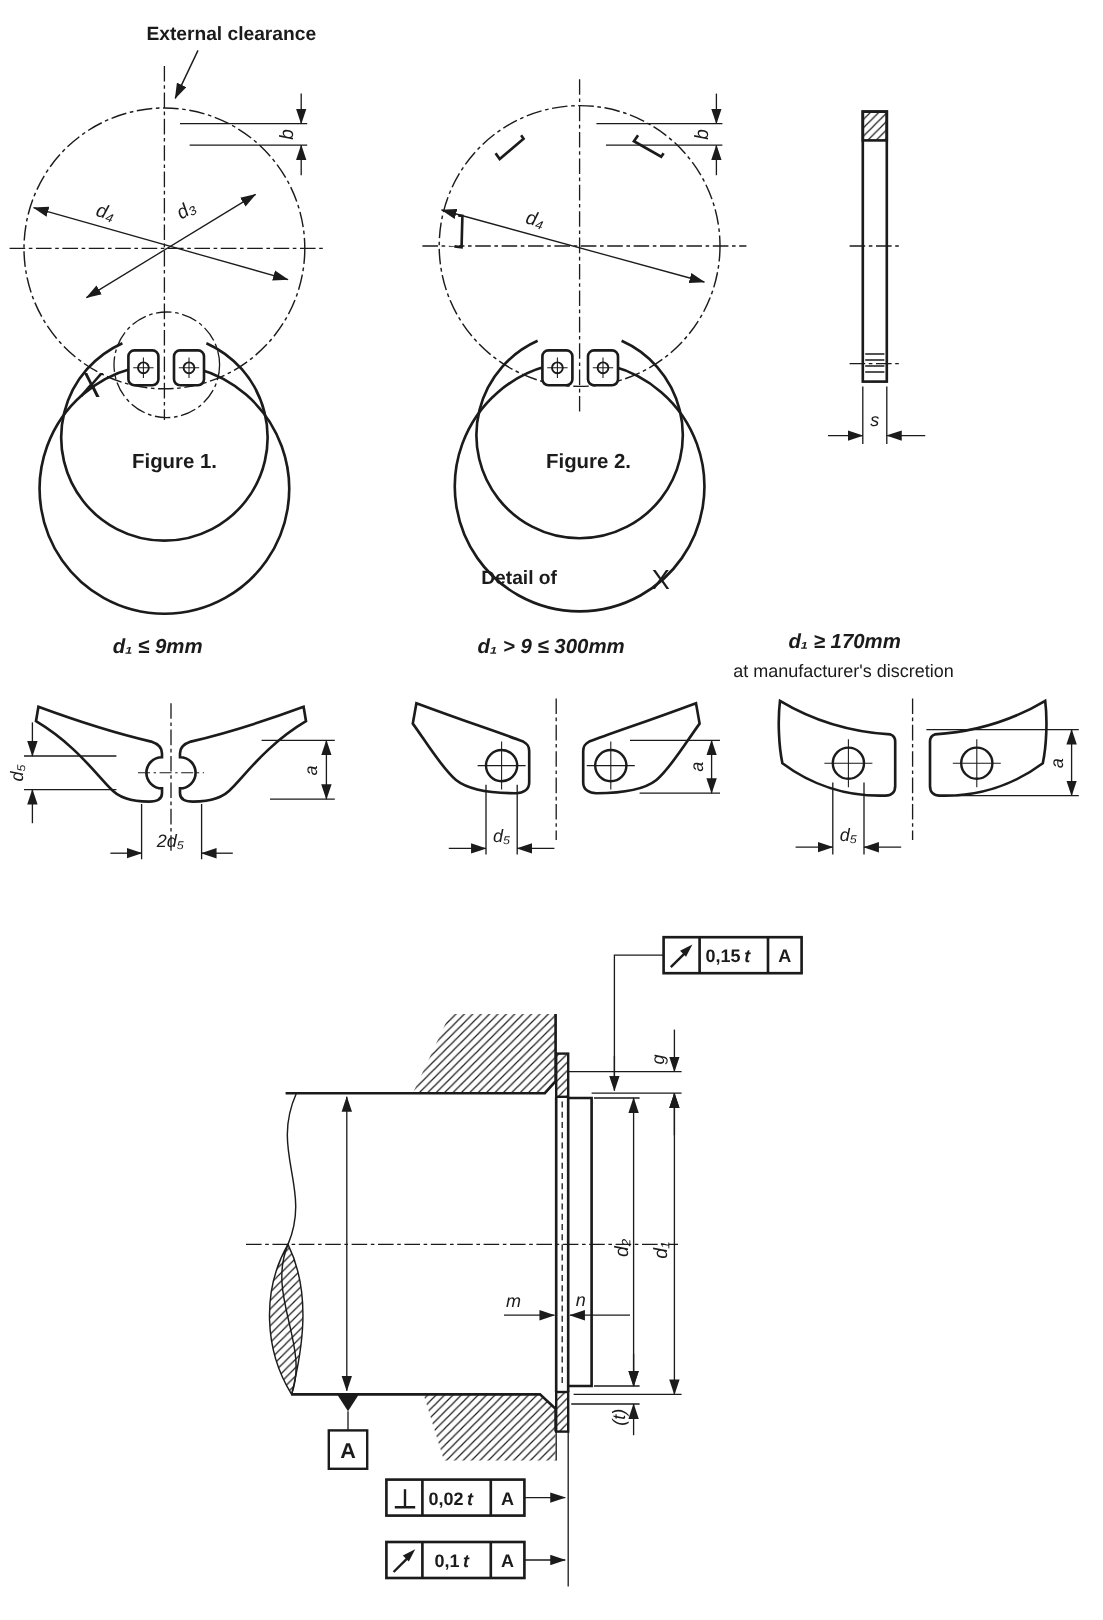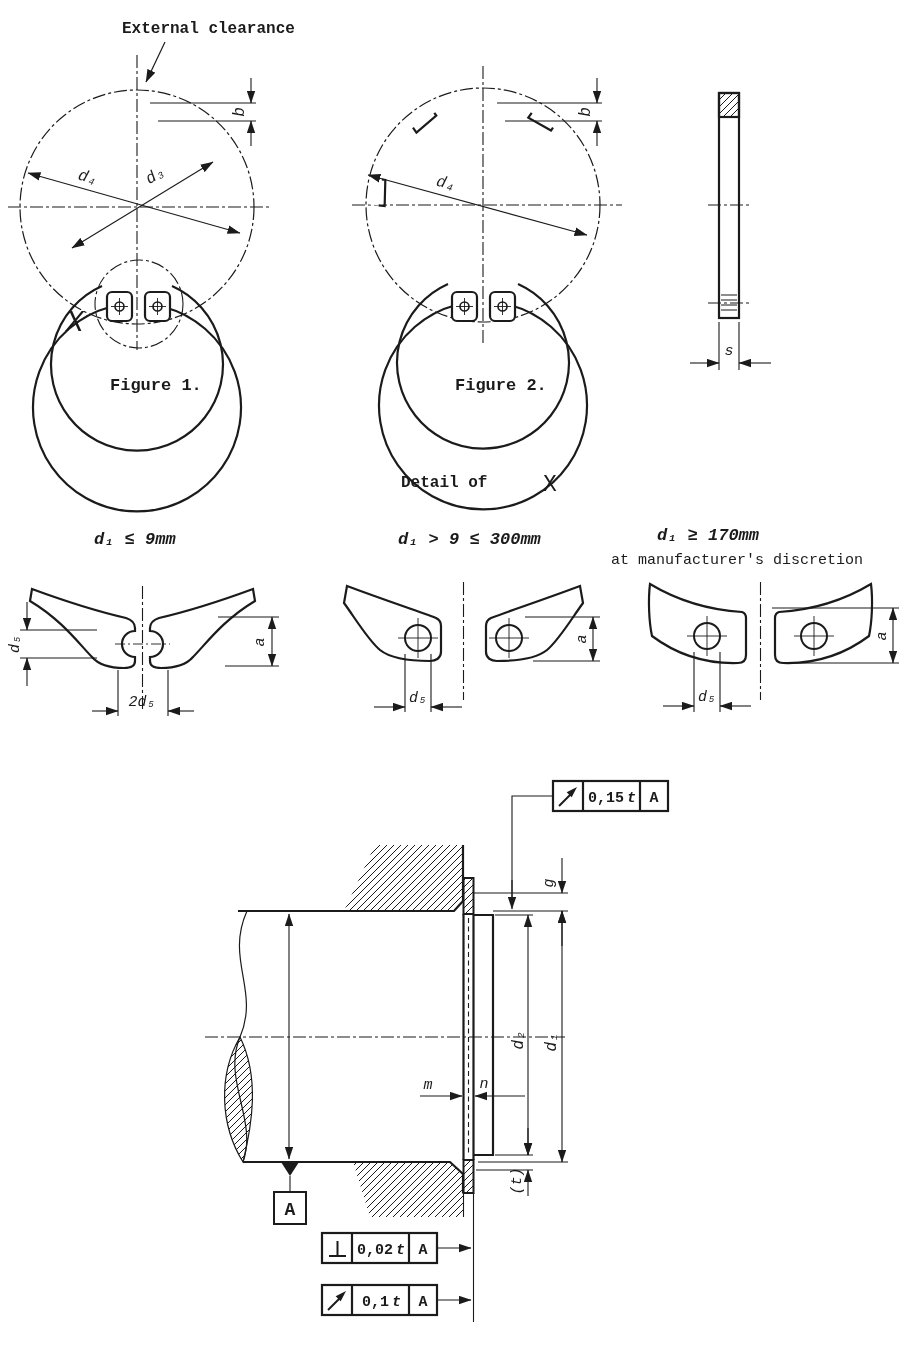--- a/index.html
+++ b/index.html
@@ -1,17 +1,17 @@
 <!DOCTYPE html>
 <html><head>
 <meta charset="utf-8">
 <style>
   html,body{margin:0;padding:0;background:#ffffff;}
   .sheet{position:relative;width:919px;height:1350px;background:#ffffff;overflow:hidden;
-         font-family:Liberation Mono, monospace;color:#1b1b1b;}
+         font-family:Liberation Sans, sans-serif;color:#1b1b1b;}
   svg text{fill:#1b1b1b;}
   .lbl{font-size:16px;font-style:italic;}
   .lbl-s{font-size:15px;font-style:italic;}
   .cap{font-size:17px;font-weight:bold;}
   .cond{font-size:17px;font-style:italic;font-weight:bold;}
   .note{font-size:15px;}
   .frametxt{font-size:15px;font-weight:bold;}
 </style>
 </head>
 <body>

